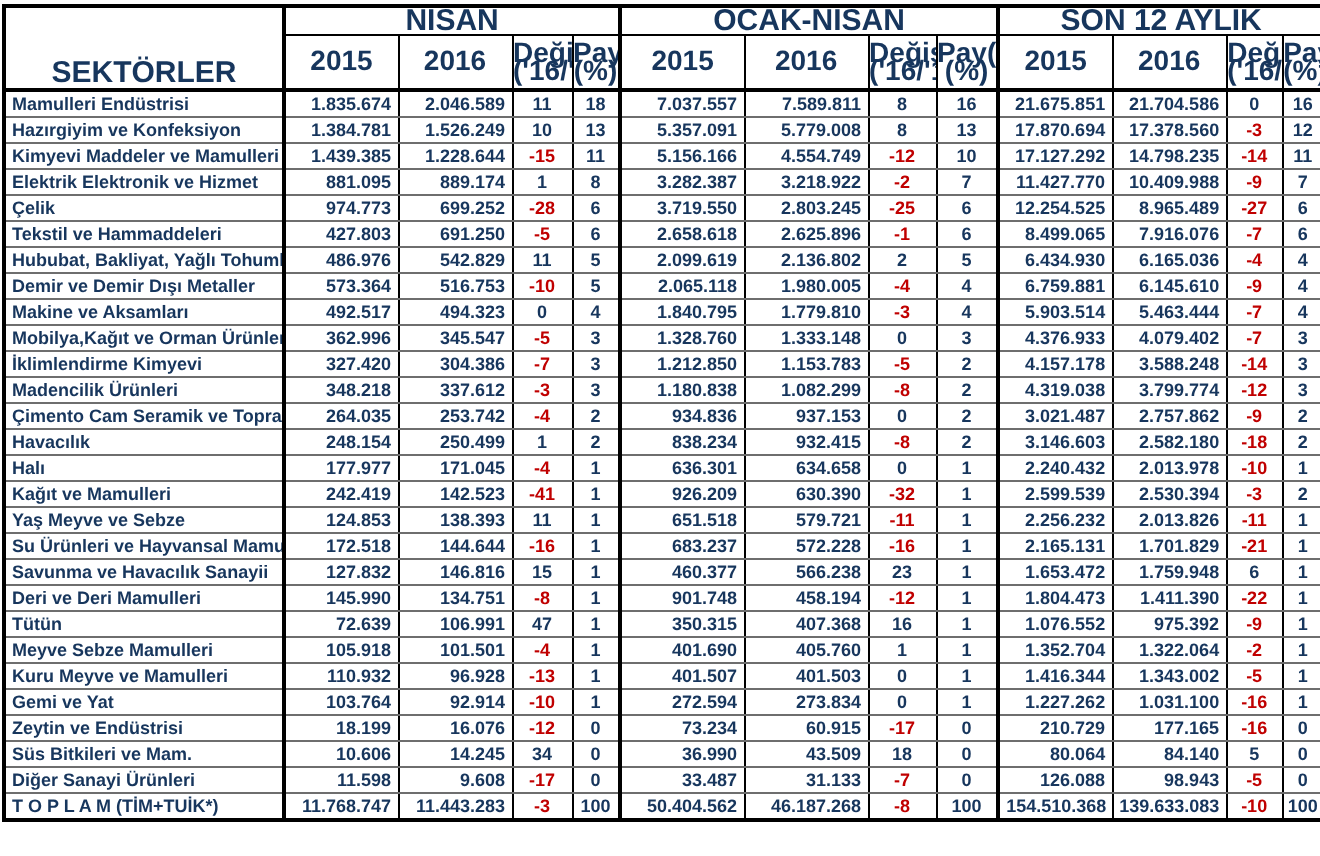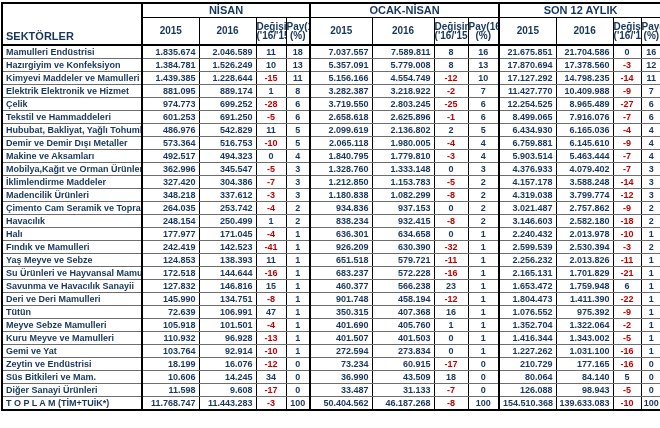--- a/index.html
+++ b/index.html
@@ -1,23 +1,23 @@
 <!DOCTYPE html>
 <html><head>
 <meta charset="utf-8">
 <style>
   html,body{margin:0;padding:0;background:#fff;}
   body{width:660px;height:428px;overflow:hidden;font-family:"Liberation Sans",sans-serif;}
   .wrap{padding:2px 0 0 1px;}
   table{border-collapse:collapse;table-layout:fixed;width:658px;border:2px solid #000;}
   th,td{overflow:hidden;font-weight:bold;color:#17365D;}
   thead th{border:1px solid #000;background:#fff;text-align:center;vertical-align:middle;padding:0;}
-  thead tr.grp th{font-size:11px;height:13px;line-height:13px;}
-  thead tr.sub th{font-size:10px;line-height:9.5px;height:26px;white-space:pre-line;}
-  th.corner{text-align:left;vertical-align:bottom;padding:1px 3px;font-size:9px;}
+  thead tr.grp th{font-size:15px;height:13px;line-height:13px;}
+  thead tr.sub th{font-size:14px;line-height:9.5px;height:26px;white-space:pre-line;}
+  th.corner{text-align:center;vertical-align:bottom;padding:1px 3px;font-size:9px;}
   thead{border-bottom:2px solid #000;}
   tbody td{border:1px solid #000;border-top:1px solid #6e6e6e;border-bottom:1px solid #6e6e6e;
            font-size:9px;line-height:11px;height:12px;padding:0 2px;white-space:nowrap;}
   td.name{text-align:left;padding:0 3px;}
   td.num{text-align:right;padding:0 3px;}
   td.ctr{text-align:center;}
   .neg{color:#C00000;}
   .gleft{border-left:2px solid #000 !important;}
   tr.total td{border-top:1px solid #000;border-bottom:2px solid #000;}
 </style>
@@ -140,21 +140,21 @@
           <td class="num">2.803.245</td>
           <td class="ctr neg">-25</td>
           <td class="ctr">6</td>
           <td class="num gleft">12.254.525</td>
           <td class="num">8.965.489</td>
           <td class="ctr neg">-27</td>
           <td class="ctr">6</td>
         </tr>
         <tr>
           <td class="name">Tekstil ve Hammaddeleri</td>
-          <td class="num gleft">601.253</td>
+          <td class="num gleft">427.803</td>
           <td class="num">691.250</td>
           <td class="ctr neg">-5</td>
           <td class="ctr">6</td>
           <td class="num gleft">2.658.618</td>
           <td class="num">2.625.896</td>
           <td class="ctr neg">-1</td>
           <td class="ctr">6</td>
           <td class="num gleft">8.499.065</td>
           <td class="num">7.916.076</td>
           <td class="ctr neg">-7</td>
@@ -214,21 +214,21 @@
           <td class="num gleft">1.328.760</td>
           <td class="num">1.333.148</td>
           <td class="ctr">0</td>
           <td class="ctr">3</td>
           <td class="num gleft">4.376.933</td>
           <td class="num">4.079.402</td>
           <td class="ctr neg">-7</td>
           <td class="ctr">3</td>
         </tr>
         <tr>
-          <td class="name">İklimlendirme Maddeler</td>
+          <td class="name">İklimlendirme Kimyevi</td>
           <td class="num gleft">327.420</td>
           <td class="num">304.386</td>
           <td class="ctr neg">-7</td>
           <td class="ctr">3</td>
           <td class="num gleft">1.212.850</td>
           <td class="num">1.153.783</td>
           <td class="ctr neg">-5</td>
           <td class="ctr">2</td>
           <td class="num gleft">4.157.178</td>
           <td class="num">3.588.248</td>
@@ -289,21 +289,21 @@
           <td class="num gleft">636.301</td>
           <td class="num">634.658</td>
           <td class="ctr">0</td>
           <td class="ctr">1</td>
           <td class="num gleft">2.240.432</td>
           <td class="num">2.013.978</td>
           <td class="ctr neg">-10</td>
           <td class="ctr">1</td>
         </tr>
         <tr>
-          <td class="name">Fındık ve Mamulleri</td>
+          <td class="name">Kağıt ve Mamulleri</td>
           <td class="num gleft">242.419</td>
           <td class="num">142.523</td>
           <td class="ctr neg">-41</td>
           <td class="ctr">1</td>
           <td class="num gleft">926.209</td>
           <td class="num">630.390</td>
           <td class="ctr neg">-32</td>
           <td class="ctr">1</td>
           <td class="num gleft">2.599.539</td>
           <td class="num">2.530.394</td>

